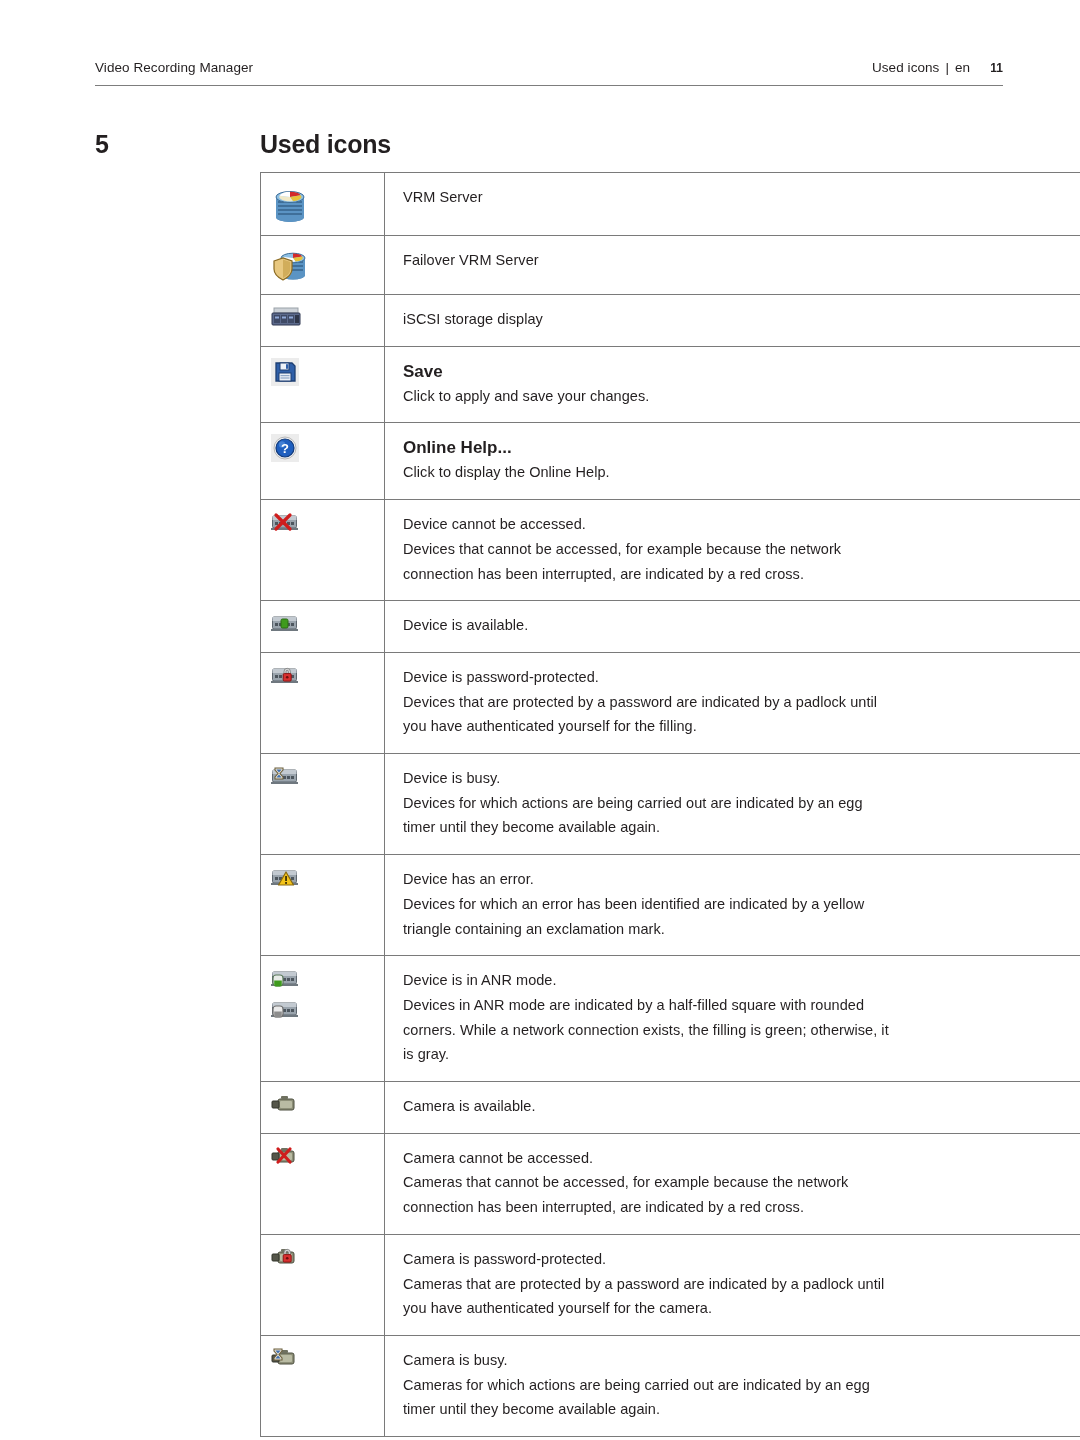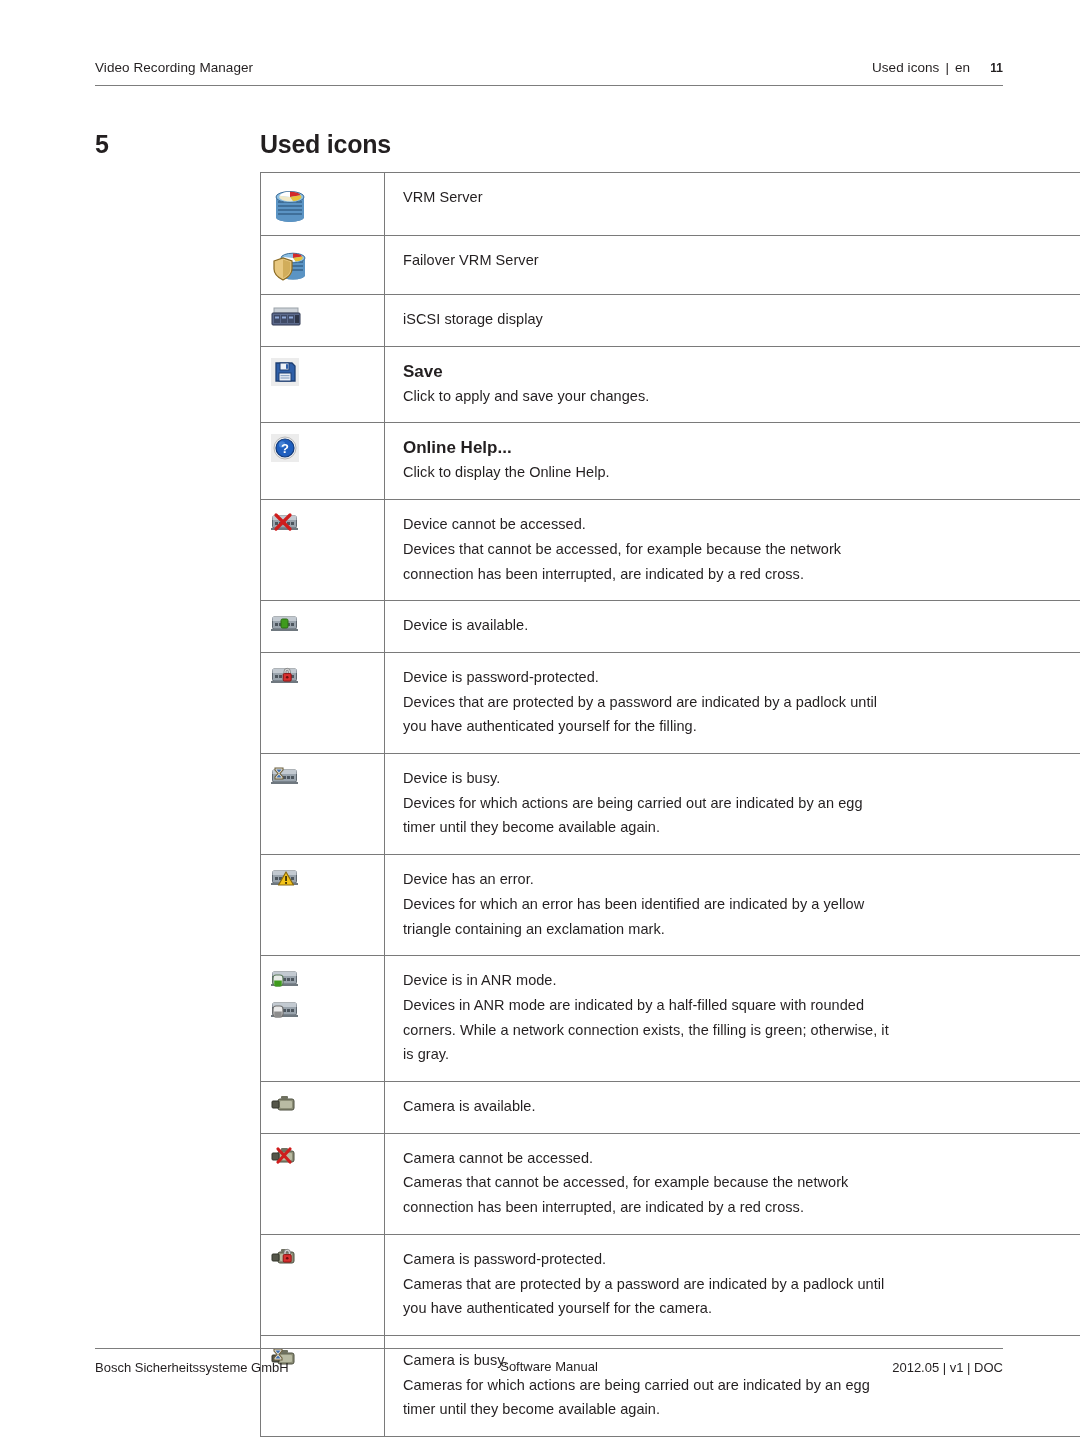--- a/index.html
+++ b/index.html
@@ -543,22 +543,14 @@
           </td>
           <td class="cell-text">
             <div class="line">Camera is busy.</div>
             <div class="line">Cameras for which actions are being carried out are indicated by an egg</div>
             <div class="line">timer until they become available again.</div>
           </td>
         </tr>
       </tbody>
   </table>
 
-  <div class="footer">
-    <div class="footer-rule"></div>
-    <div class="footer-row">
-      <div class="footer-left">Bosch Sicherheitssysteme GmbH</div>
-      <div class="footer-center">Software Manual</div>
-      <div class="footer-right">2012.05 | v1 | DOC</div>
-    </div>
-  </div>
 
 </div>
 
 </body></html>

